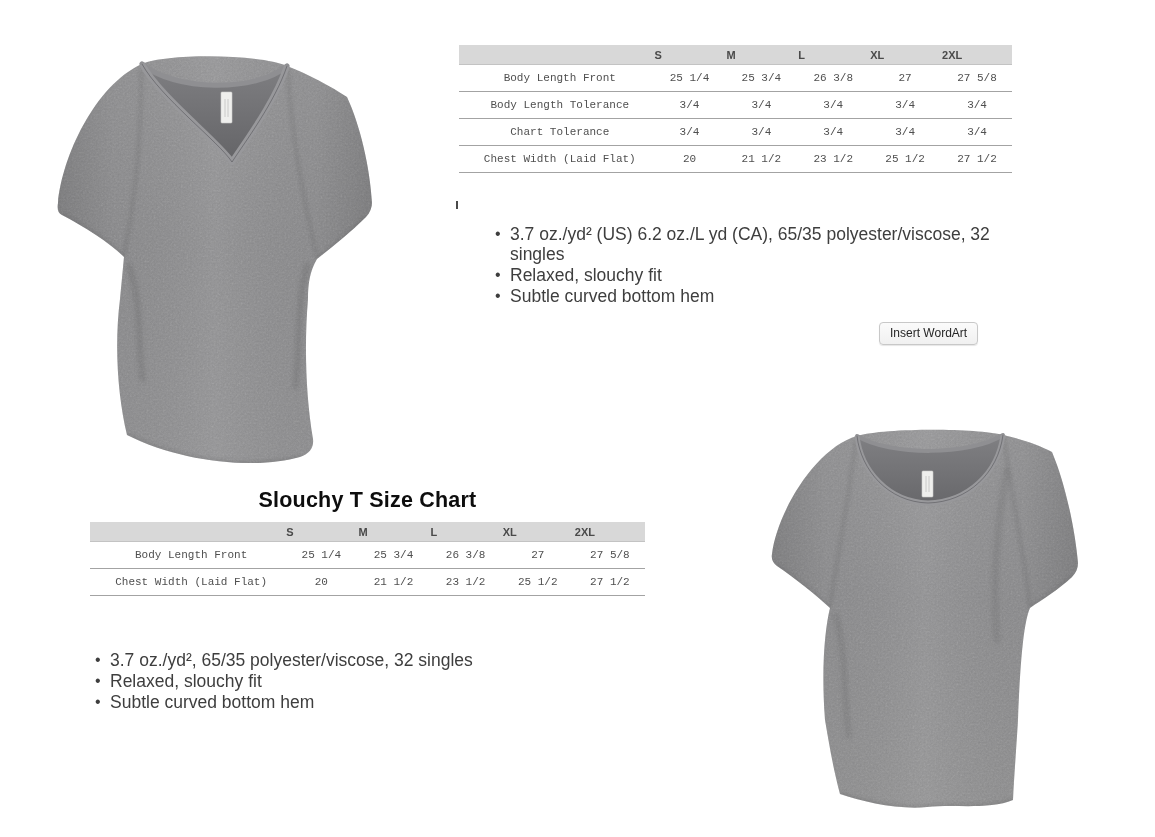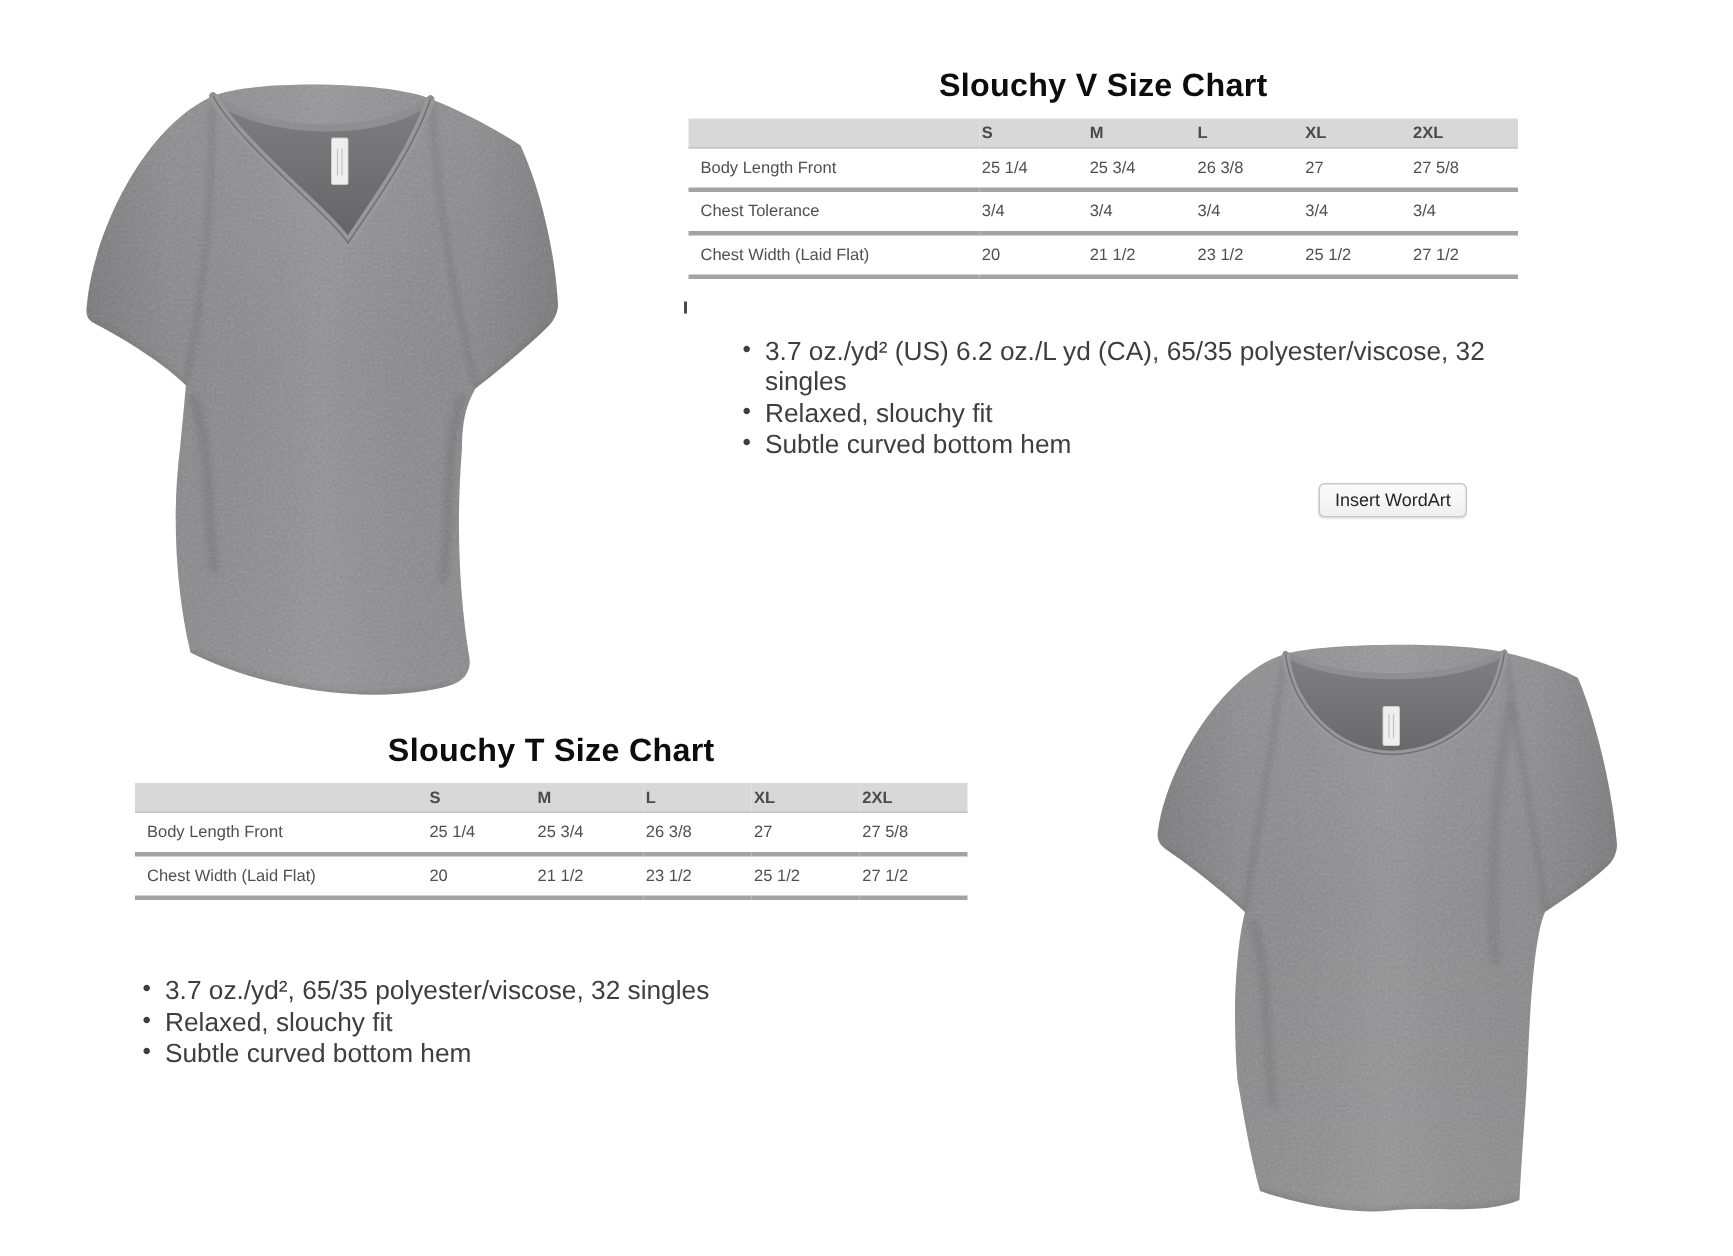--- a/index.html
+++ b/index.html
@@ -20,23 +20,23 @@
   }
   table.size-table col.lbl{width:35%;}
   table.size-table col.val{width:13%;}
   table.size-table th{
     background:#d8d8d8;font-size:11px;font-weight:bold;color:#4a4a4a;
     text-align:left;padding:3px 0 3px 2px;border-bottom:1px solid #c3c3c3;
     height:13px;
   }
   table.size-table th.lbl-cell{padding-left:8px;}
   table.size-table td{
-    font-size:11px;color:#4f4f4f;text-align:left;
-    padding:7px 0 7px 2px;border-bottom:3px solid #a3a3a3;height:12px;
-    white-space:nowrap;overflow:hidden;
+    font-size:11px;color:#4f4f4f;text-align:center;
+    padding:7px 0 7px 2px;border-bottom:1px solid #a3a3a3;height:12px;
+    white-space:nowrap;overflow:hidden;font-family:Liberation Mono, monospace;
   }
   table.size-table td.lbl-cell{padding-left:8px;}
 
   
   ul.bullets{
     margin:0;padding:0 0 0 26px;list-style:none;
     font-size:17.5px;line-height:20px;color:#3e3e3e;
   }
   ul.bullets li{position:relative;margin:0 0 1px 0;}
   ul.bullets li::before{
@@ -120,21 +120,20 @@
       <line x1="188" y1="52" x2="188" y2="70" stroke="#c2c2c0" stroke-width="0.8"></line>
     </g>
 
     <path d="M102,17 C133,44 216,46 247,19" fill="none" stroke="#8f8f92" stroke-width="5" stroke-linecap="round"></path>
     <path d="M102,17 C120,50 179,95 192,115 C205,95 235,55 247,19" fill="none" stroke="#98989b" stroke-width="6" stroke-linejoin="round"></path>
     <path d="M102,17 C120,50 179,95 192,115 C205,95 235,55 247,19" fill="none" stroke="rgba(40,40,45,0.35)" stroke-width="1"></path>
   </svg>
 </div>
 
 <div class="abs" style="left:459px;top:45px;width:553px;">
-  <div class="chart-title">Slouchy V Size Chart</div>
   <table class="size-table">
     <colgroup>
         <col class="lbl">
         <col class="val">
         <col class="val">
         <col class="val">
         <col class="val">
         <col class="val">
       </colgroup>
     <thead>
@@ -150,21 +149,29 @@
     <tbody>
       <tr>
         <td class="lbl-cell">Body Length Front</td>
         <td>25 1/4</td>
         <td>25 3/4</td>
         <td>26 3/8</td>
         <td>27</td>
         <td>27 5/8</td>
       </tr>
       <tr>
-        <td class="lbl-cell">Chest Tolerance</td>
+        <td class="lbl-cell">Body Length Tolerance</td>
+        <td>3/4</td>
+        <td>3/4</td>
+        <td>3/4</td>
+        <td>3/4</td>
+        <td>3/4</td>
+      </tr>
+      <tr>
+        <td class="lbl-cell">Chart Tolerance</td>
         <td>3/4</td>
         <td>3/4</td>
         <td>3/4</td>
         <td>3/4</td>
         <td>3/4</td>
       </tr>
       <tr>
         <td class="lbl-cell">Chest Width (Laid Flat)</td>
         <td>20</td>
         <td>21 1/2</td>

